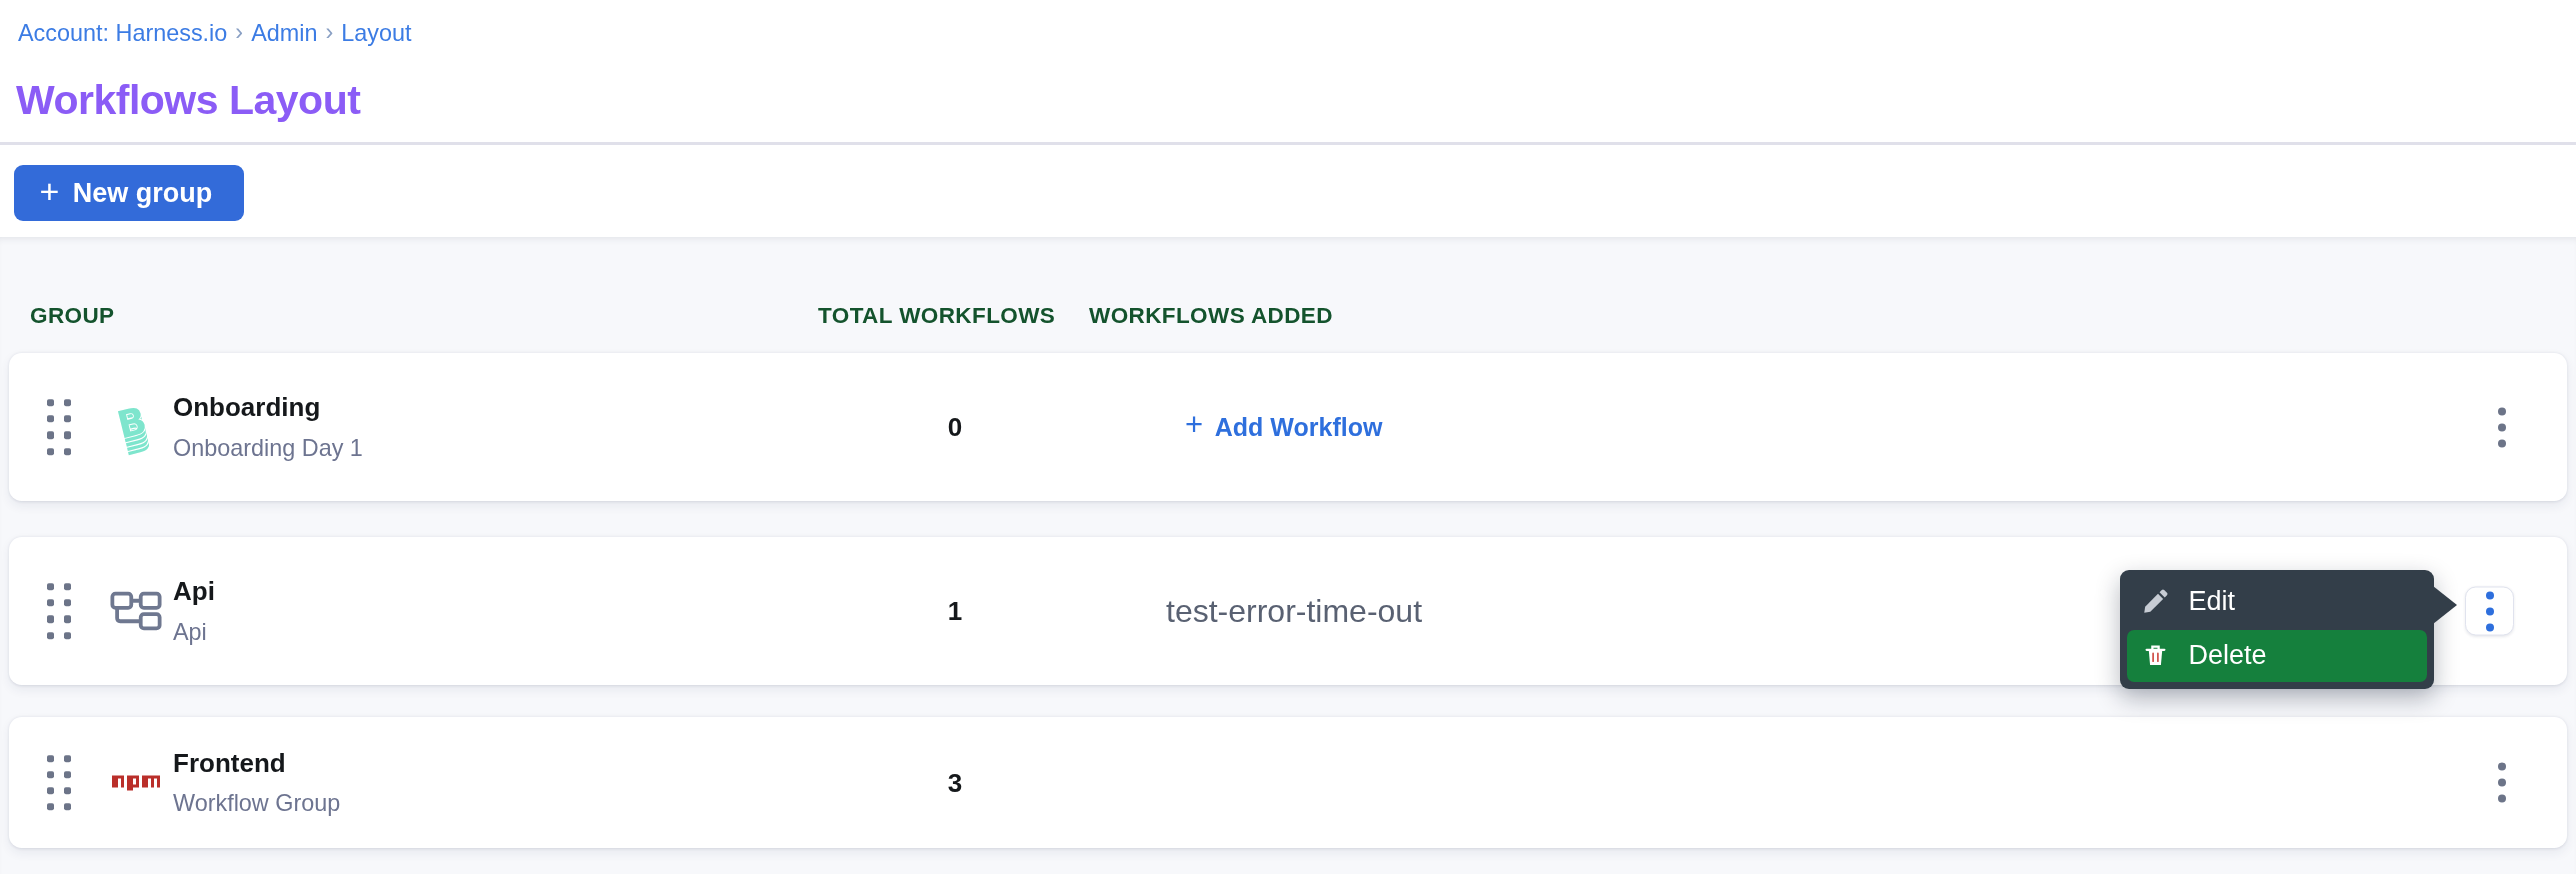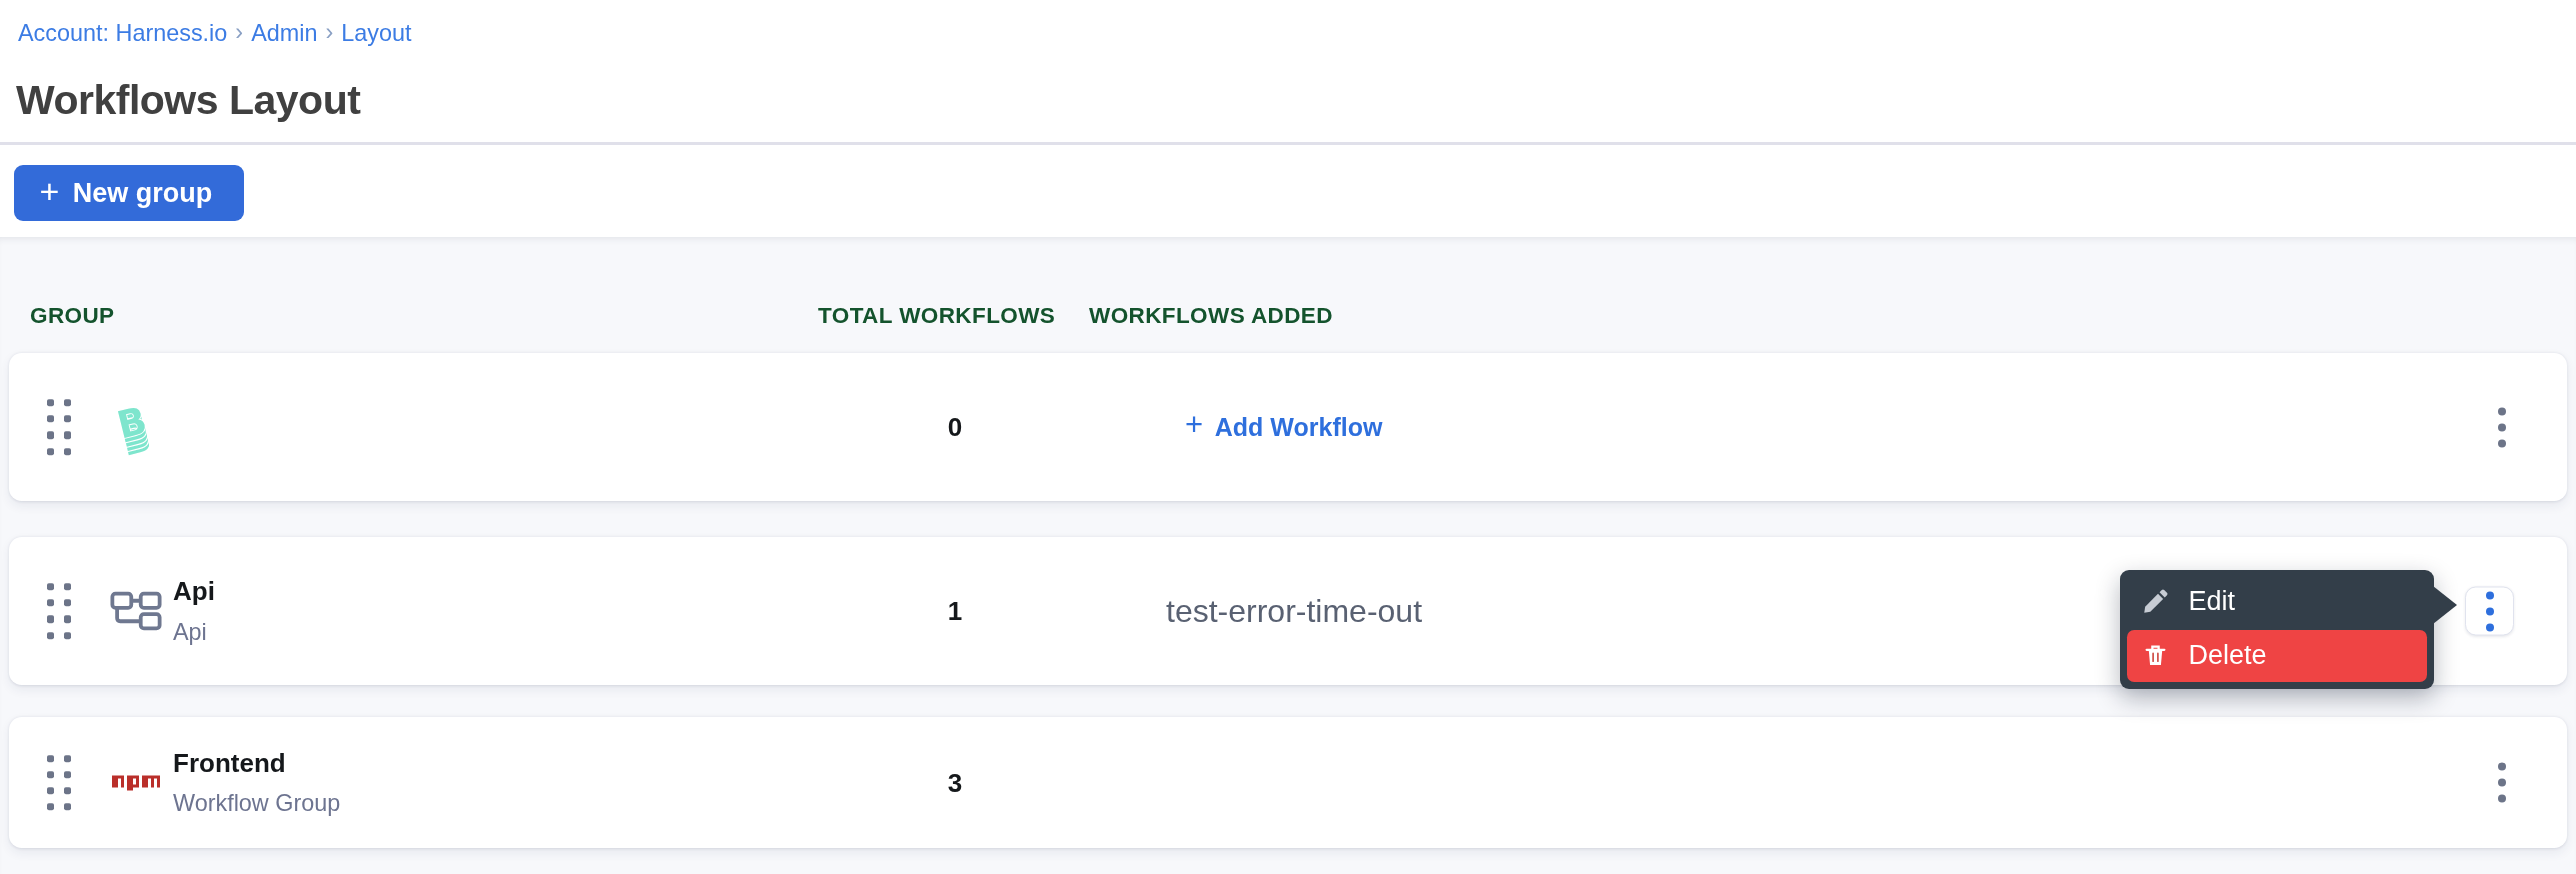--- a/index.html
+++ b/index.html
@@ -13,21 +13,21 @@
   
   .breadcrumb{
     position:absolute;left:18px;top:18px;height:31px;
     display:flex;align-items:center;gap:8px;
     font-size:23.4px;color:#3c7ce4;
   }
   .crumb{color:#3c7ce4;cursor:pointer;}
   .crumb-sep{color:#8aa0c4;font-size:23.4px;transform:translateY(-0.9px);}
   .page-title{
     position:absolute;left:16px;top:50px;
-    font-size:41px;font-weight:700;color:#404040;letter-spacing:-0.5px;
+    font-size:41px;font-weight:700;color:#8b5cf6;letter-spacing:-0.5px;
   }
   .header-divider{
     position:absolute;left:0;top:142px;width:2576px;height:2.7px;background:#e0e0ea;
   }
 
   
   .toolbar{position:absolute;left:0;top:145px;width:2576px;height:92px;background:#ffffff;}
   .new-group-btn{
     position:absolute;left:14.4px;top:20px;height:56px;
     display:flex;align-items:center;gap:13.5px;
@@ -111,21 +111,21 @@
   .menu-arrow{
     position:absolute;right:-23.4px;top:16px;width:0;height:0;
     border-top:19px solid transparent;border-bottom:19px solid transparent;
     border-left:24px solid #333e49;
   }
   .menu-item{
     display:flex;align-items:center;gap:20px;
     height:56px;padding:0 14.4px;border-radius:7.2px;
     color:#ffffff;font-size:27px;cursor:pointer;text-align:right;
   }
-  .menu-item.danger{background:#ef4444;height:52px;}
+  .menu-item.danger{background:#15803d;height:52px;}
   .menu-icon{width:27px;height:27px;display:flex;align-items:center;justify-content:center;}
 </style>
 </head>
 <body>
 
 <nav class="breadcrumb">
   <span class="crumb">Account: Harness.io</span>
   <span class="crumb-sep">›</span>
   <span class="crumb">Admin</span>
   <span class="crumb-sep">›</span>
@@ -163,20 +163,24 @@
     <svg width="52" height="59" viewBox="0 0 29 33">
       <g transform="rotate(-14 14 17)" font-family="'DejaVu Sans', sans-serif" font-weight="bold" font-size="21" paint-order="stroke">
         <text x="5" y="31" fill="#7ee5cd" stroke="#ffffff" stroke-width="1.3">B</text>
         <text x="5" y="28.5" fill="#7ee5cd" stroke="#ffffff" stroke-width="1.3">B</text>
         <text x="5" y="26" fill="#7ee5cd" stroke="#ffffff" stroke-width="1.3">B</text>
         <text x="5" y="23.5" fill="#7ee5cd" stroke="#ffffff" stroke-width="1.3">B</text>
         <text x="5" y="21" fill="#7ee5cd" stroke="#ffffff" stroke-width="1">B</text>
       </g>
     </svg>
   </div>
+  <div class="name-block">
+    <div class="row-name">Onboarding</div>
+    <div class="row-desc">Onboarding Day 1</div>
+  </div>
   <div class="total-cell">0</div>
   <div class="add-workflow">
     <span class="plus">+</span>
     <span>Add Workflow</span>
   </div>
   <button class="kebab">
       <i></i>
       <i></i>
       <i></i>
     </button>

